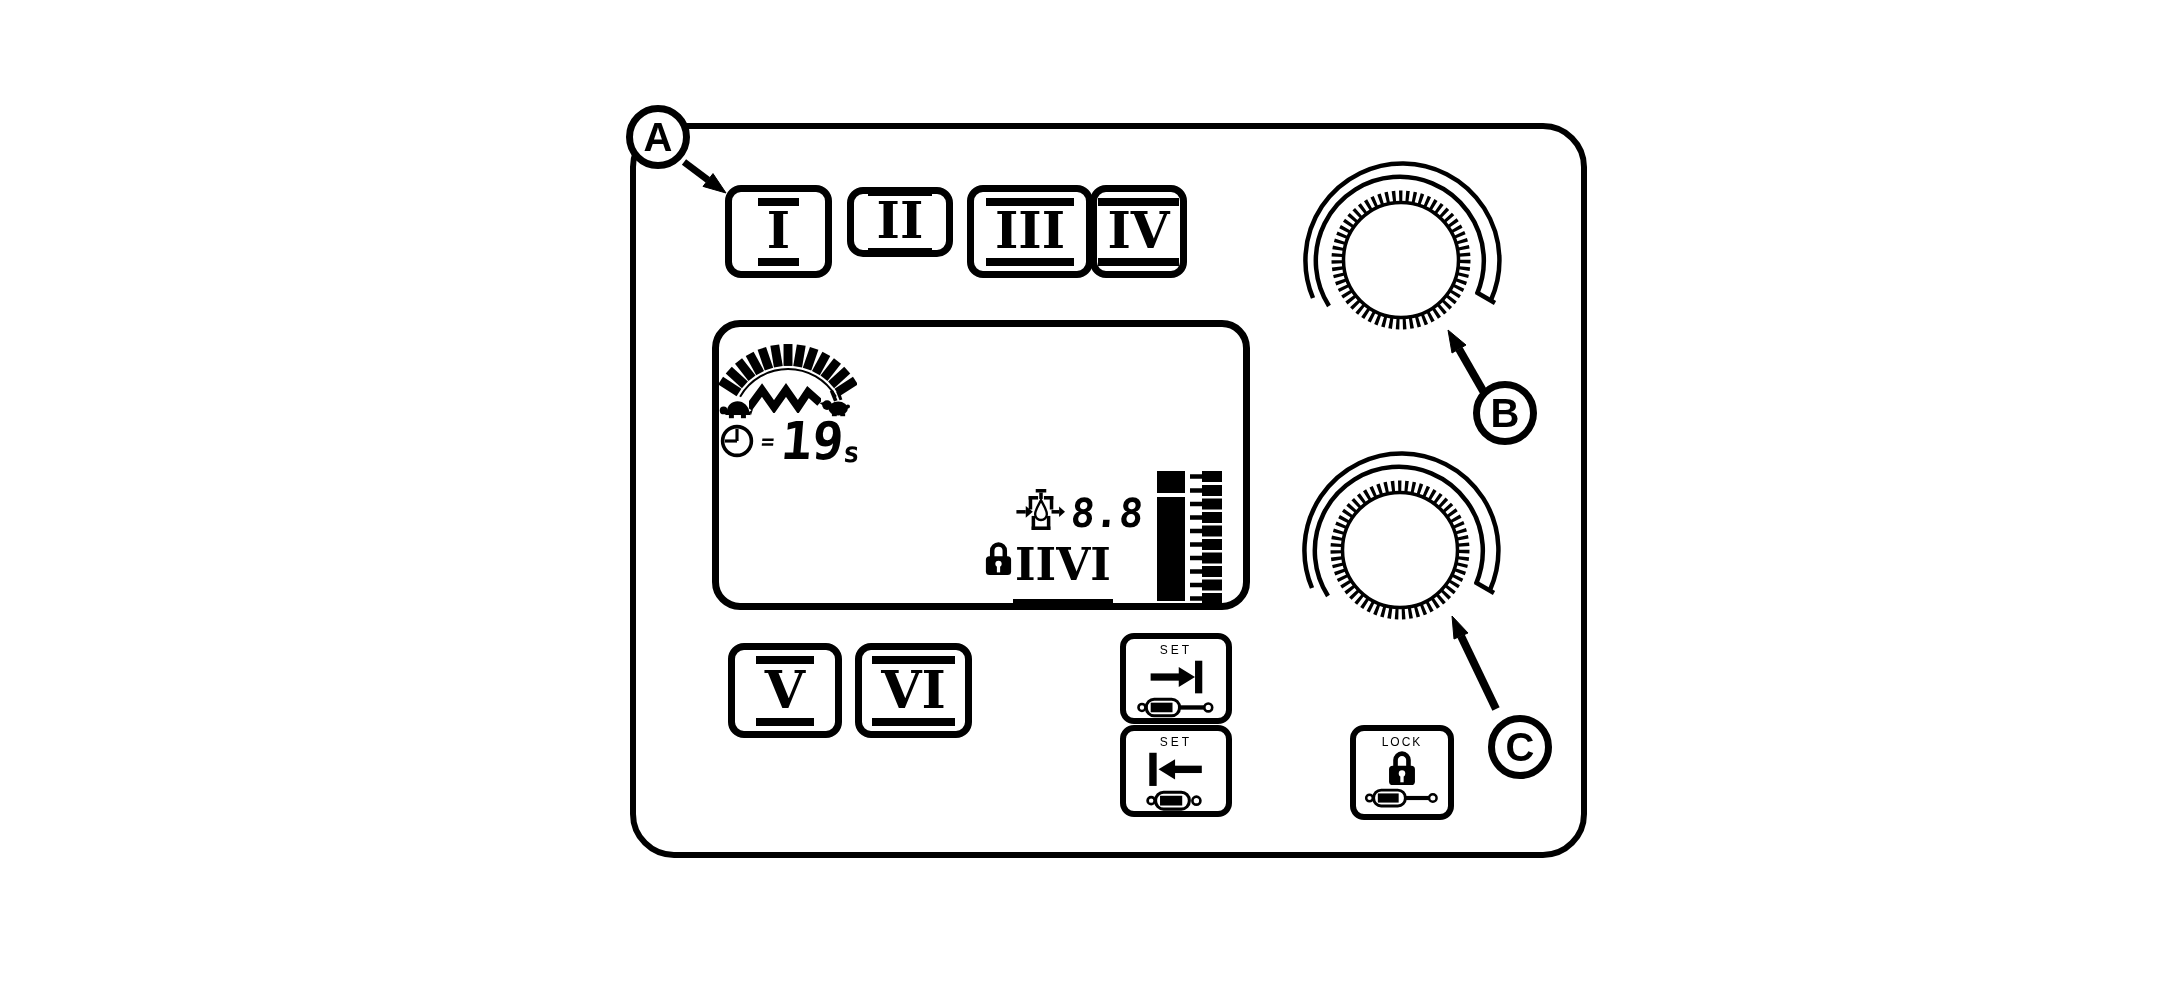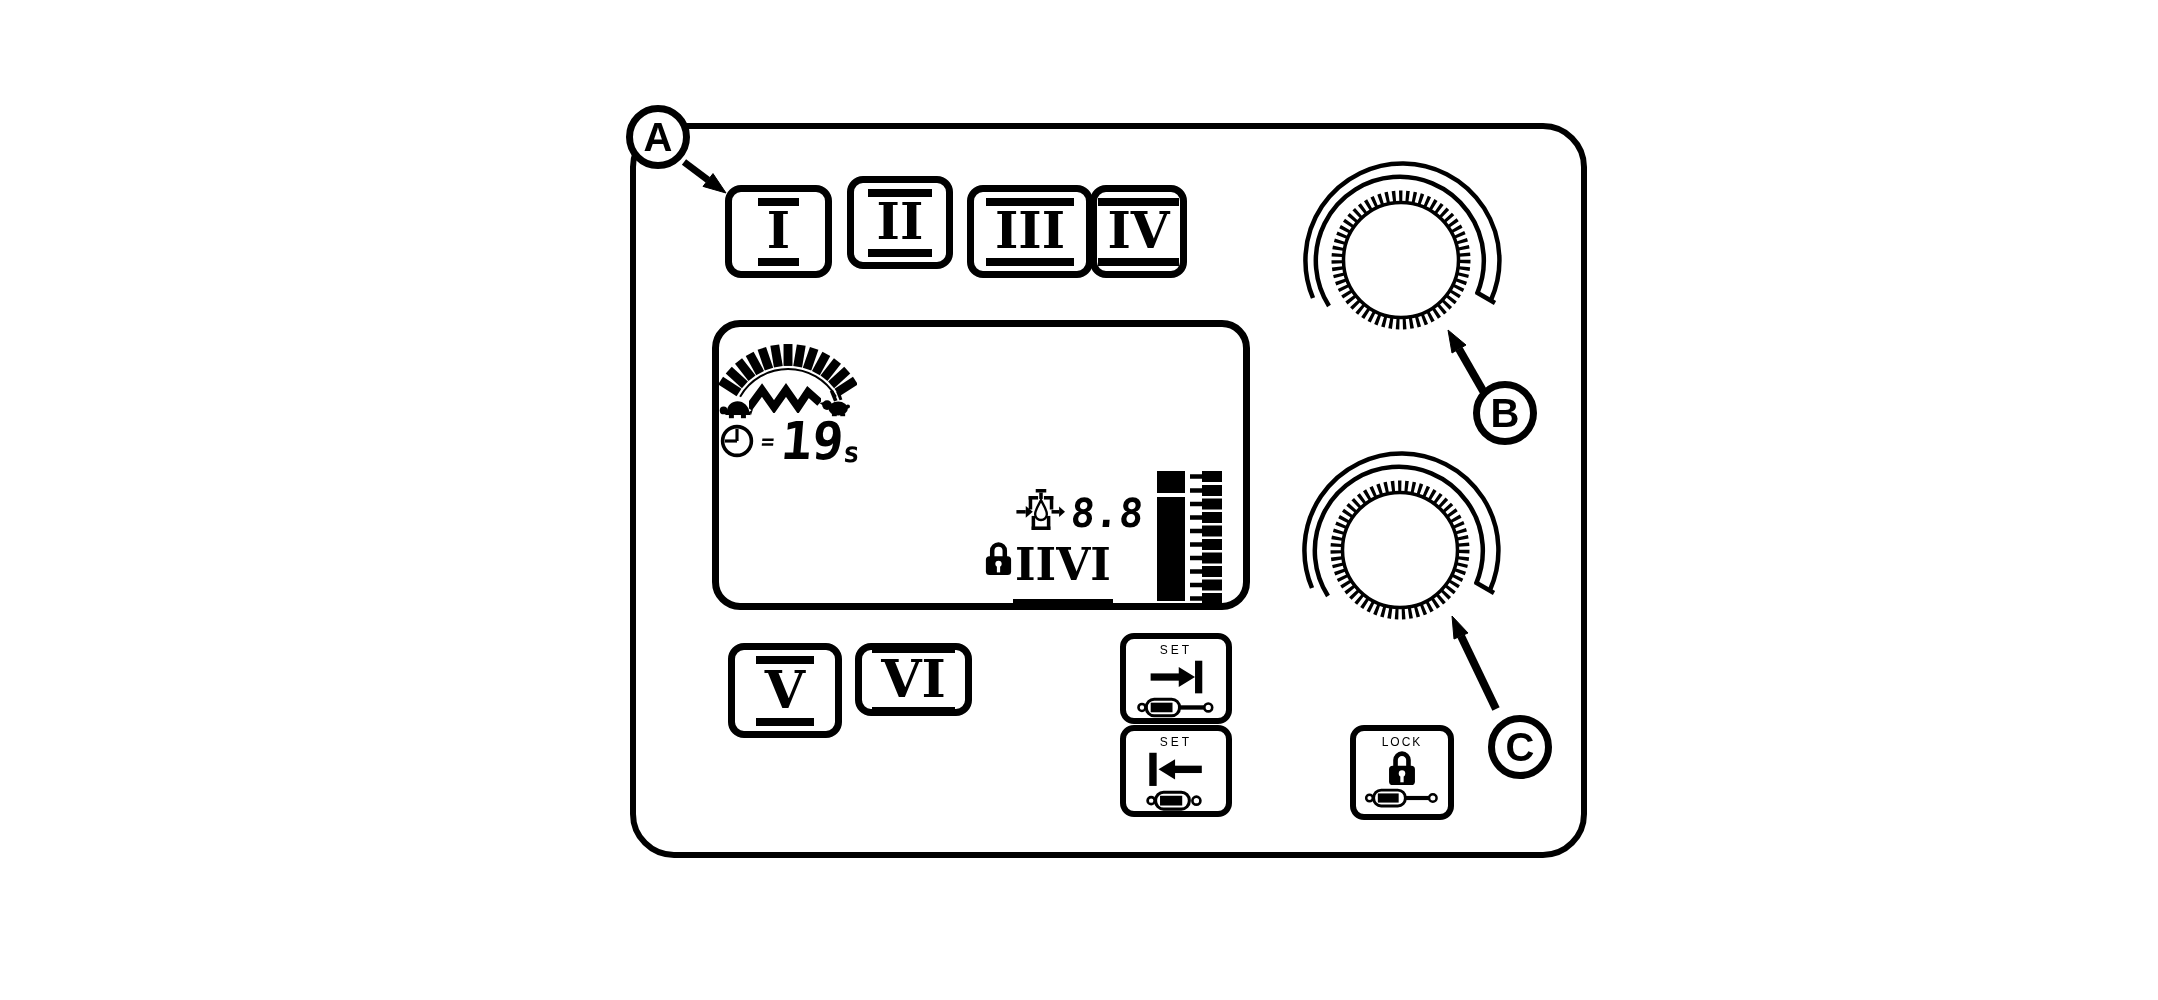--- a/index.html
+++ b/index.html
@@ -112,21 +112,21 @@
     <line x1="1496" y1="709" x2="1461" y2="636" stroke-width="8"></line>
     <polygon points="1452,616 1468,633 1454,639"></polygon>
   </g>
 </svg>
 
 <div class="abs panel" style="left:630px;top:123px;width:957px;height:735px;z-index:1"></div>
 
 <div class="abs btn" style="left:725px;top:185px;width:107px;height:93px">
   <span class="rn sz1">I</span>
 </div>
-<div class="abs btn" style="left:847px;top:176px;width:106px;height:93px">
+<div class="abs btn" style="left:847px;top:187px;width:106px;height:70px">
   <span class="rn sz1">II</span>
 </div>
 <div class="abs btn" style="left:967px;top:185px;width:126px;height:93px">
   <span class="rn sz1">III</span>
 </div>
 <div class="abs btn" style="left:1090px;top:185px;width:97px;height:93px">
   <span class="rn sz1">IV</span>
 </div>
 
 <div class="abs display" style="left:712px;top:320px;width:538px;height:290px">
@@ -191,21 +191,21 @@
         <use href="#mk" y="95"></use>
       <use href="#mk" y="108.5"></use>
         <use href="#mk" y="122"></use>
     </g>
   </svg>
 </div>
 
 <div class="abs btn" style="left:728px;top:643px;width:114px;height:95px">
   <span class="rn sz2">V</span>
 </div>
-<div class="abs btn" style="left:855px;top:643px;width:117px;height:73px">
+<div class="abs btn" style="left:855px;top:643px;width:117px;height:95px">
   <span class="rn sz2">VI</span>
 </div>
 
 <div class="abs setbtn" style="left:1120px;top:633px;width:112px;height:91px">
   <span class="btn-label">SET</span>
   <svg width="60" height="40" viewBox="0 0 60 42" style="margin-top:2px">
     <line x1="2" y1="21" x2="36" y2="21" stroke="#000" stroke-width="8"></line>
     <polygon class="ink" points="33,10 51,21 33,32"></polygon>
     <rect class="ink" x="51" y="3" width="8" height="36"></rect>
   </svg>

